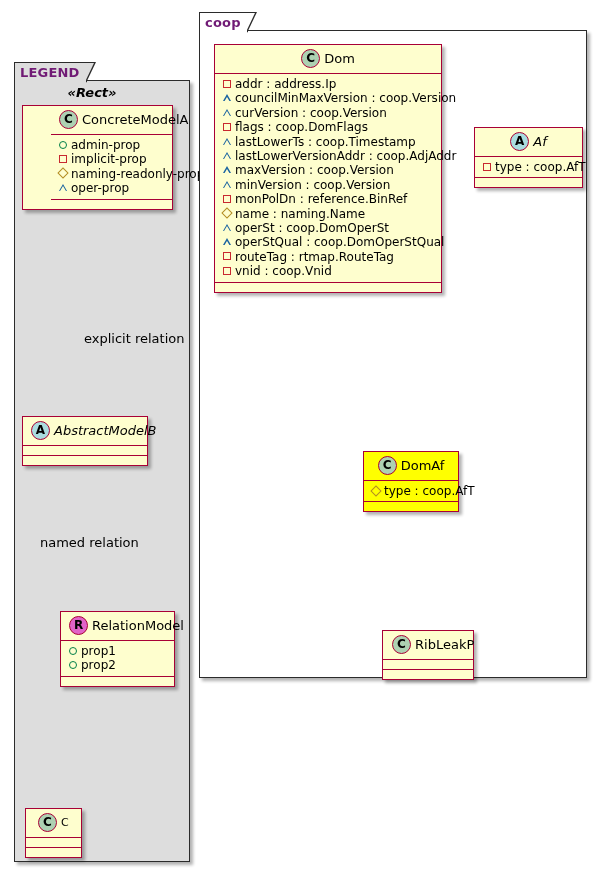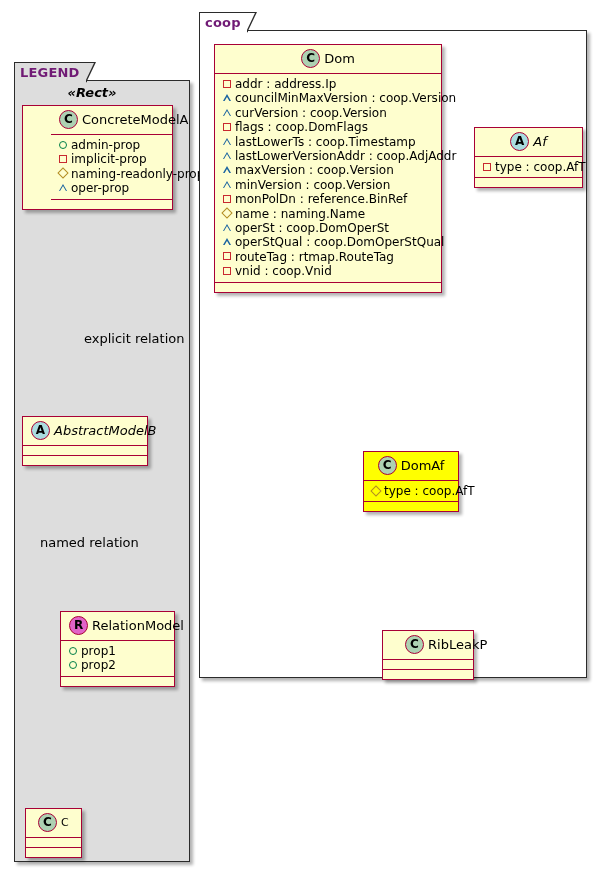--- a/index.html
+++ b/index.html
@@ -326,20 +326,20 @@
     <div class="cls-header">
       <span class="badge c">C</span><span class="nm">DomAf</span>
     </div>
     <div class="cls-attrs">
       <div class="attr"><span class="vis"><i class="ic-diamond"></i></span><span>type : coop.AfT</span></div>
     </div>
     <div class="cls-methods"></div>
   </div>
 
   <div class="clsbox" style="left:382px; top:630px; width:92px;">
-    <div class="cls-header" style="text-align:left; padding-left:22px;">
+    <div class="cls-header" style="text-align:left; padding-left:9px;">
       <span class="badge c">C</span><span class="nm">RibLeakP</span>
     </div>
     <div class="cls-attrs empty"></div>
     <div class="cls-methods"></div>
   </div>
 
 </div>
 
 </body></html>

